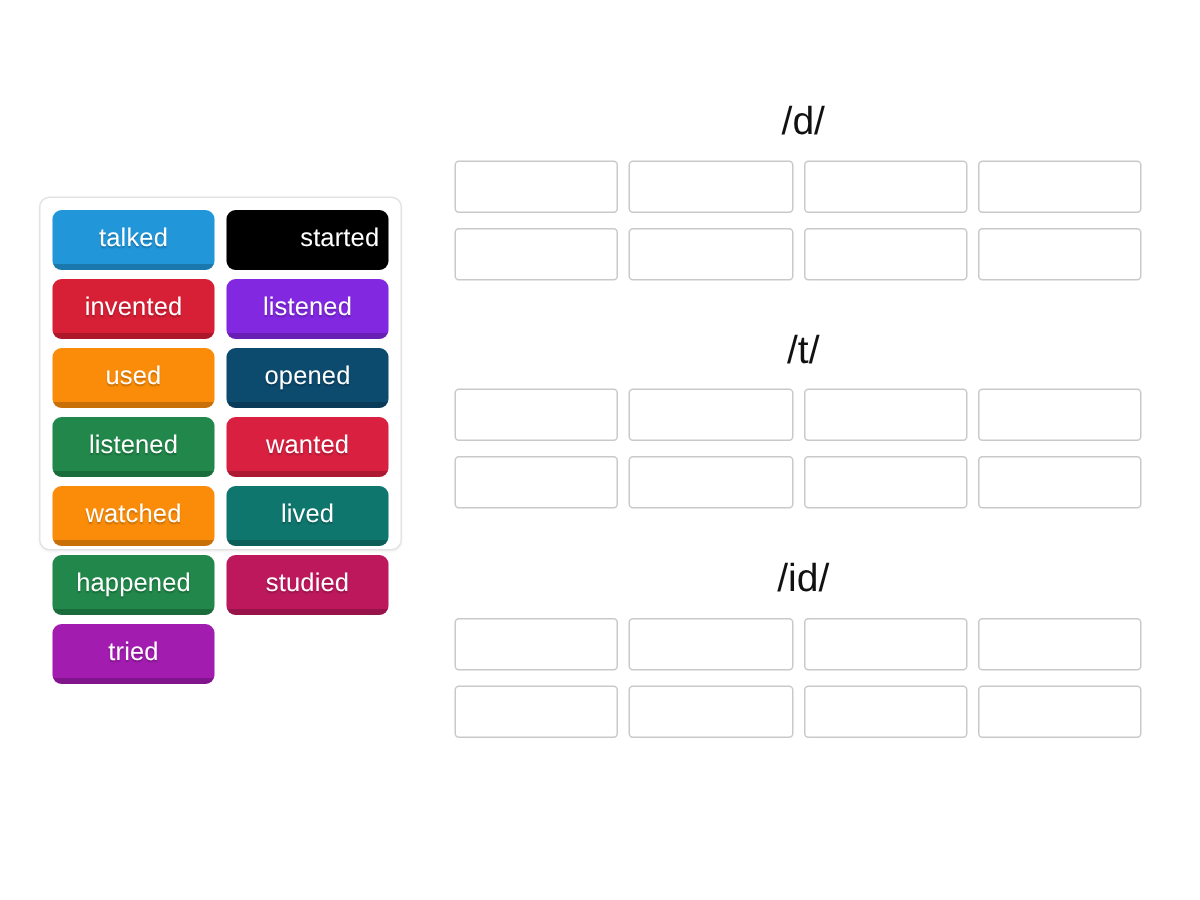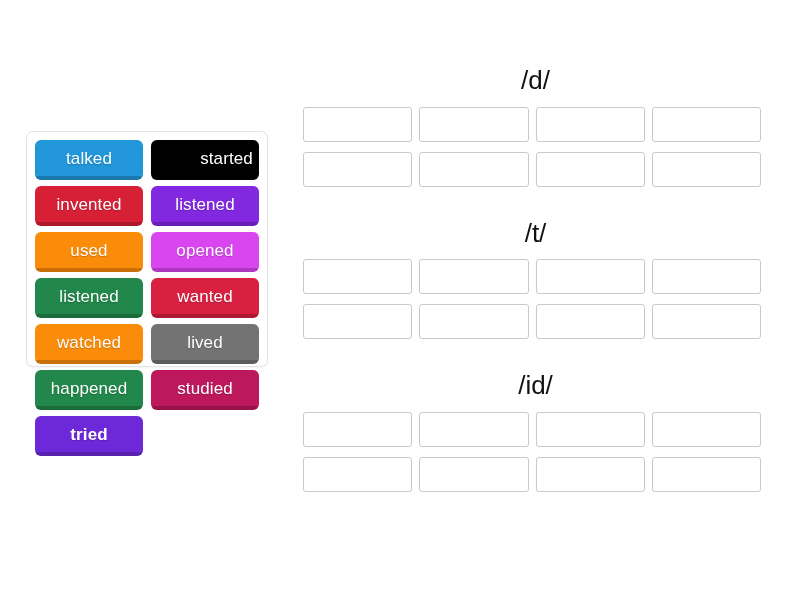--- a/index.html
+++ b/index.html
@@ -134,56 +134,56 @@
       <div class="tile" style="background: rgb(129, 40, 224);">
         <span class="tile-label">listened</span>
       </div>
     </div>
     <div class="tile-cell">
       <div class="tile" style="background: rgb(250, 140, 9);">
         <span class="tile-label">used</span>
       </div>
     </div>
     <div class="tile-cell">
-      <div class="tile" style="background: #d946ef; text-align: right;">
+      <div class="tile" style="background: #0c4a6e; text-align: right;">
         <span class="tile-label">opened</span>
       </div>
     </div>
     <div class="tile-cell">
       <div class="tile" style="background: rgb(33, 135, 74);">
         <span class="tile-label">listened</span>
       </div>
     </div>
     <div class="tile-cell">
       <div class="tile" style="background: rgb(217, 32, 64);">
         <span class="tile-label">wanted</span>
       </div>
     </div>
     <div class="tile-cell">
       <div class="tile" style="background: rgb(250, 140, 9);">
         <span class="tile-label">watched</span>
       </div>
     </div>
     <div class="tile-cell">
-      <div class="tile" style="background: #737373;">
+      <div class="tile" style="background: #0f766e;">
         <span class="tile-label">lived</span>
       </div>
     </div>
     <div class="tile-cell">
       <div class="tile" style="background: rgb(33, 135, 74);">
         <span class="tile-label">happened</span>
       </div>
     </div>
     <div class="tile-cell">
       <div class="tile" style="background: #be185d;">
         <span class="tile-label">studied</span>
       </div>
     </div>
     <div class="tile-cell">
-      <div class="tile" style="background: #6d28d9; font-weight: bold;">
+      <div class="tile" style="background: #a21caf;">
         <span class="tile-label">tried</span>
       </div>
     </div>
   </div>
 
 <div id="sort-area">
     <div class="category" id="category-d">
       <div class="category-title">/d/</div>
       <div class="slot-grid">
         <div class="slot-cell">

